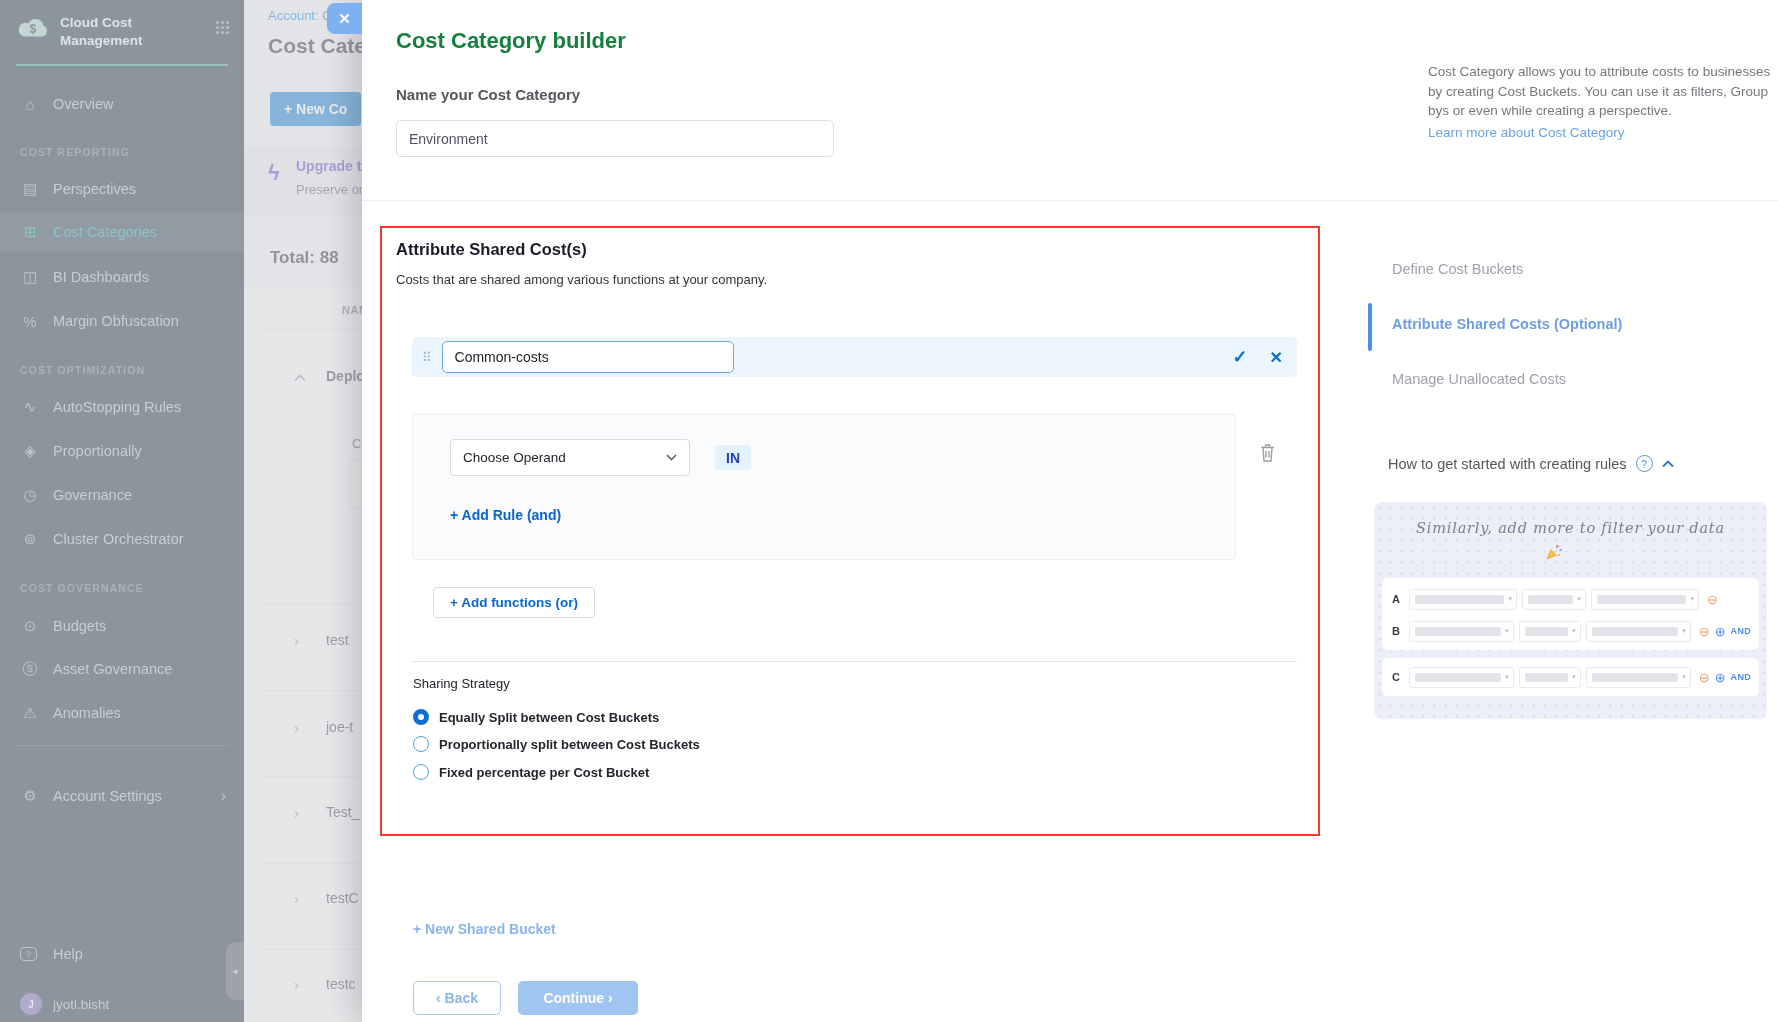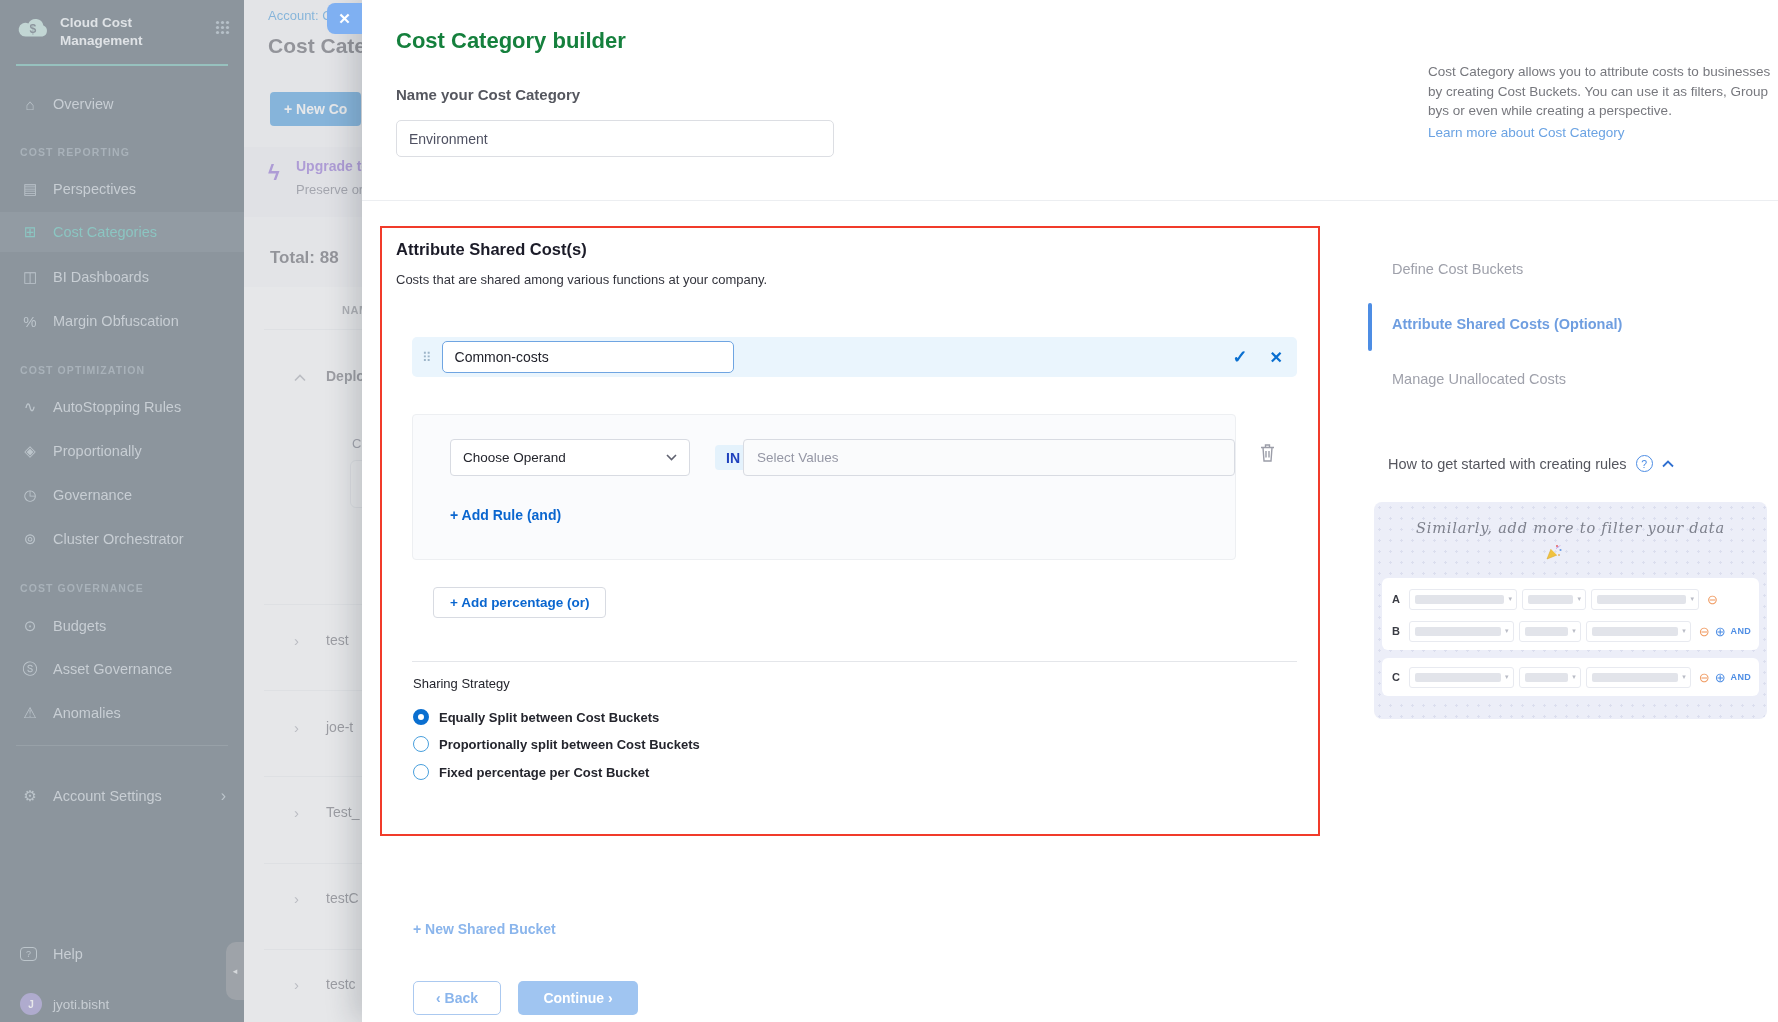--- a/index.html
+++ b/index.html
@@ -302,31 +302,30 @@
     </div>
 
     <div class="rule-card">
       <div class="operand">
         <span>Choose Operand</span>
         <svg width="11" height="7" viewBox="0 0 11 7">
             <path d="M1 1l4.5 4.5L10 1" stroke="#606270" stroke-width="1.6" fill="none"></path>
           </svg>
       </div>
       <div class="in-badge">IN</div>
-      <input class="values-input" placeholder="Select Values" style="">
       <div class="add-rule">+ Add Rule (and)</div>
     </div>
     <span class="trash">
       <svg width="19" height="21" viewBox="0 0 19 21" fill="none" stroke="#9b9da8" stroke-width="1.4">
           <path d="M3 5.5h13M7.5 5.5V3h4v2.5M5 5.5l1 13.5h7l1-13.5"></path>
           <path d="M8 9v6.5M11 9v6.5"></path>
         </svg>
     </span>
 
-    <button class="add-cond">+ Add percentage (or)</button>
+    <button class="add-cond">+ Add functions (or)</button>
 
     <div class="m-div2"></div>
 
     <div class="strat-label">Sharing Strategy</div>
     <div class="radio-row" style="top:709px">
       <span class="radio checked"></span>
       <span class="rl">Equally Split between Cost Buckets</span>
     </div>
     <div class="radio-row" style="top:736px">
       <span class="radio"></span>

